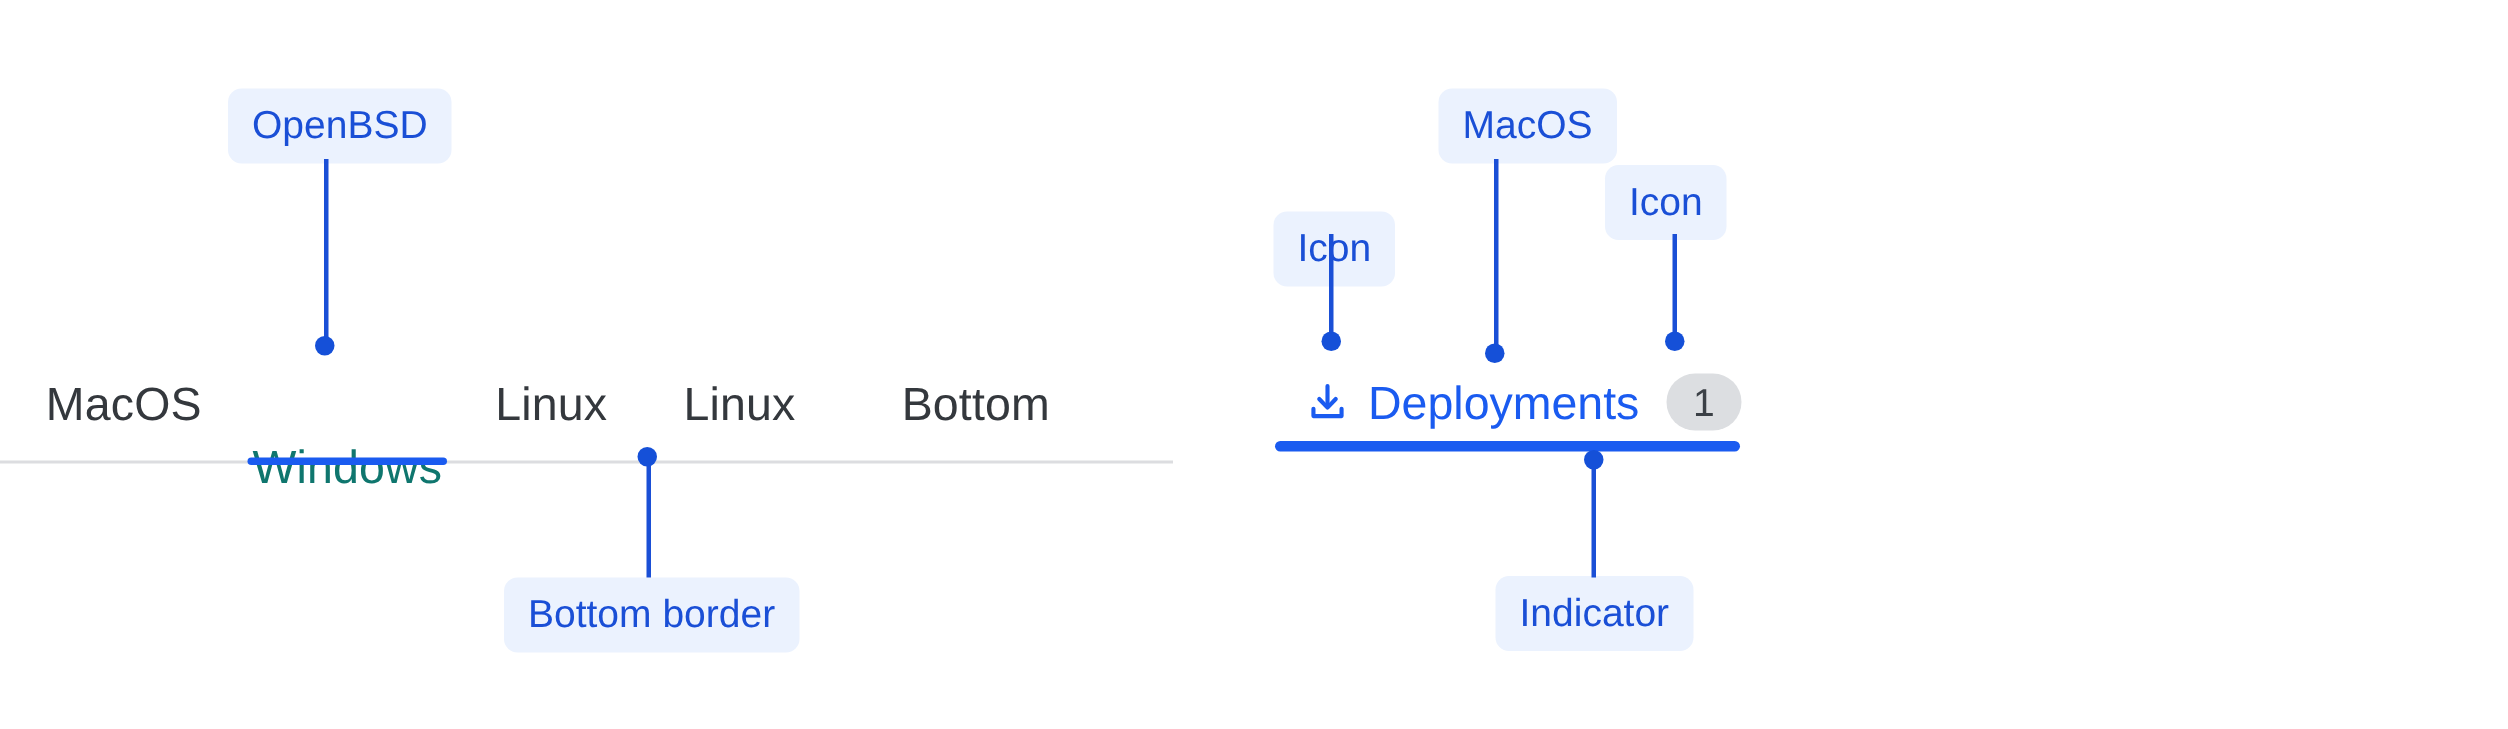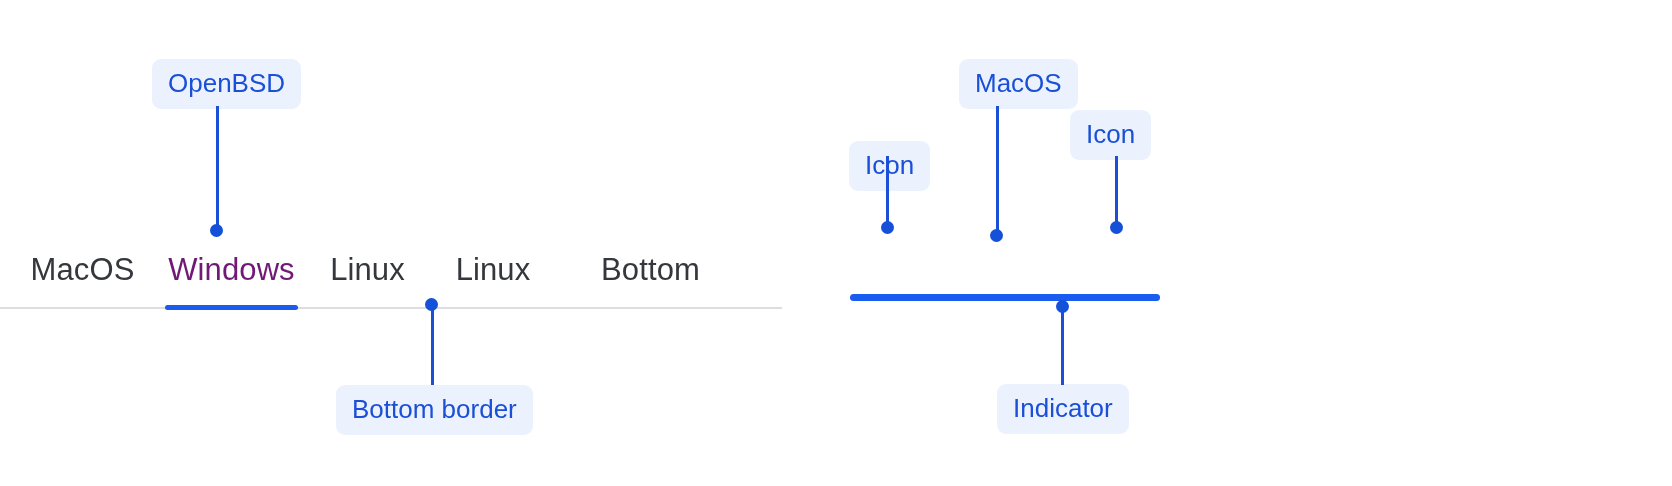--- a/index.html
+++ b/index.html
@@ -61,21 +61,22 @@
   .tab {
     position: absolute;
     top: 0;
     font-size: 31px;
     line-height: 44px;
     color: #34383d;
     letter-spacing: 0.1px;
     white-space: nowrap;
   }
   .tab.active {
-    color: #701a75;
+    color: #0f766e;
+    margin-top: 42px;
   }
   #tab-underline {
     position: absolute;
     height: 5px;
     border-radius: 3px;
     background: #1a5bf0;
     top: 57px;
   }
 
   
@@ -138,20 +139,31 @@
       <div class="tab" style="left: 24px; width: 117px; text-align: center;"><span>MacOS</span></div>
       <div class="tab active" style="left: 165px; width: 133px; text-align: center;"><span>Windows</span></div>
       <div class="tab" style="left: 322px; width: 91px; text-align: center;"><span>Linux</span></div>
       <div class="tab" style="left: 433px; width: 120px; text-align: center;"><span>Linux</span></div>
       <div class="tab" style="left: 580px; width: 141px; text-align: center;"><span>Bottom</span></div>
     </div>
   <div id="tab-underline" style="left: 165px; width: 133px;"></div>
 </div>
 
 <div id="right-tab">
+  <div id="right-tab-row">
+    <span>
+      <svg id="dl-icon" viewBox="0 0 24 24" fill="none" stroke="#1a5bf0" stroke-width="2.2" stroke-linecap="round" stroke-linejoin="round">
+        <path d="M12 3.5 L12 14.5"></path>
+        <path d="M7.6 10.4 L12 15 L16.4 10.4"></path>
+        <path d="M4.5 15.6 L4.5 19.5 L19.5 19.5 L19.5 15.6"></path>
+      </svg>
+    </span>
+    <span id="right-tab-text">Deployments</span>
+    <span id="right-count-badge">1</span>
+  </div>
   <div id="right-indicator"></div>
 </div>
 
 <div id="annotation-layer">
     <div class="anno-pill" style="left: 152px; top: 59px;">OpenBSD</div>
     <div class="conn-line" style="left: 216px; top: 106px; height: 124px;"></div>
     <div class="conn-dot" style="left: 210px; top: 224px;"></div>
     <div class="anno-pill" style="left: 336px; top: 385px;">Bottom border</div>
     <div class="conn-line" style="left: 431px; top: 305px; height: 80px;"></div>
     <div class="conn-dot" style="left: 425px; top: 298px;"></div>

